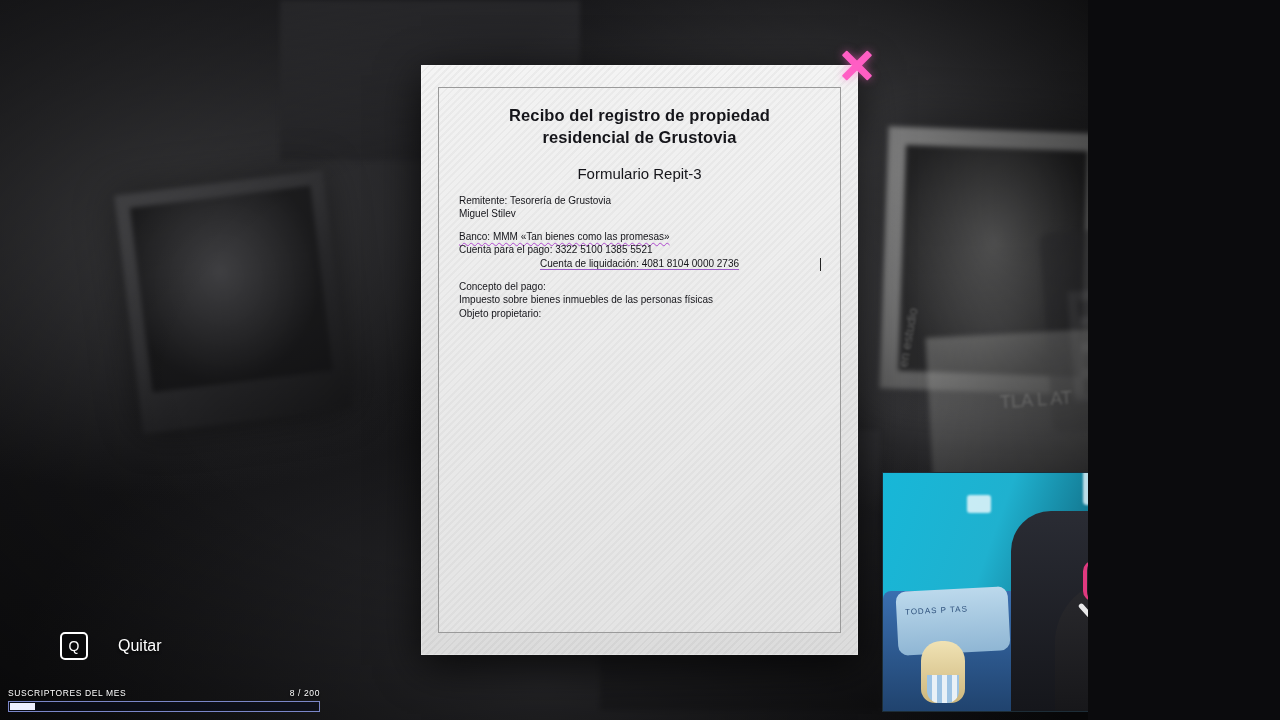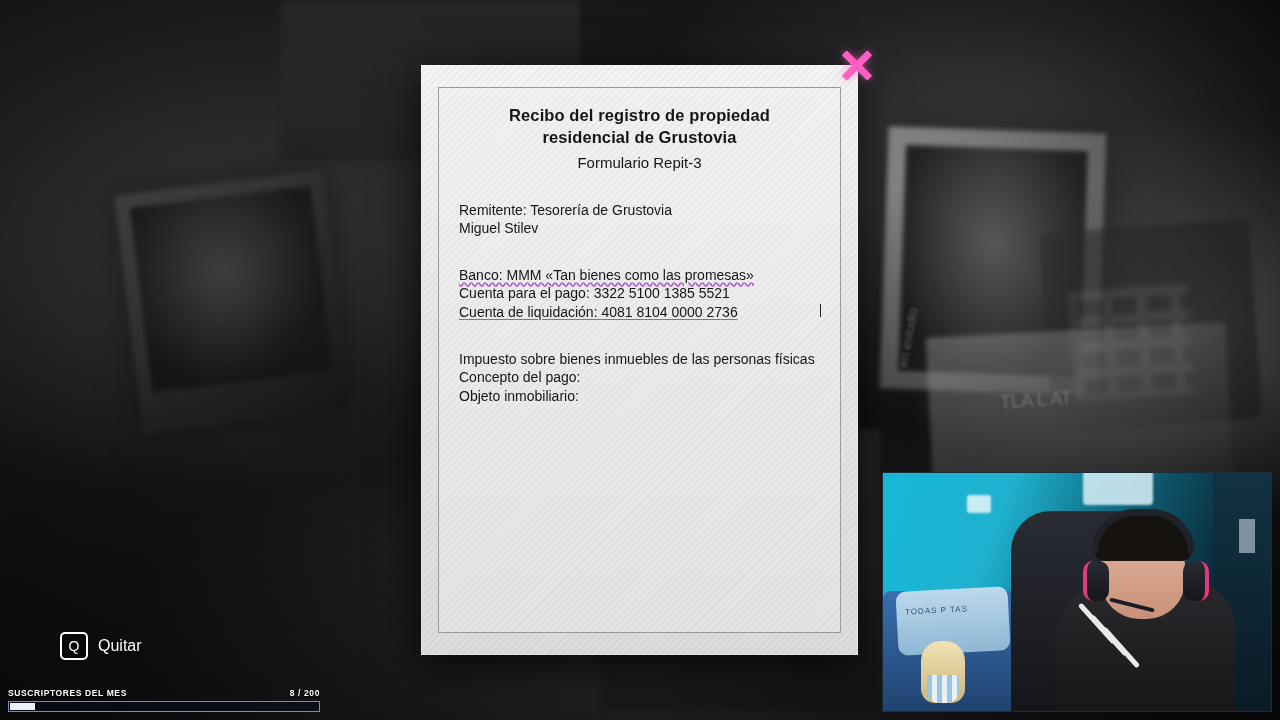--- a/index.html
+++ b/index.html
@@ -5,21 +5,21 @@
   * { box-sizing: border-box; margin: 0; padding: 0; }
   html, body {
     width: 1280px; height: 720px;
     overflow: hidden;
     background: #0b0b0d;
     font-family: "Liberation Sans", sans-serif;
   }
 
   #stage {
     position: relative;
-    width: 1280px; height: 720px;
+    width: 1088px; height: 720px;
     overflow: hidden;
   }
 
   
   .bg {
     position: absolute; inset: 0;
     background:
       radial-gradient(ellipse 600px 400px at 15% 30%, #3a3a3c 0%, rgba(30,30,32,0) 70%),
       radial-gradient(ellipse 500px 380px at 78% 22%, #4a4a4d 0%, rgba(25,25,27,0) 72%),
       radial-gradient(ellipse 420px 300px at 92% 45%, #5a5a5d 0%, rgba(20,20,22,0) 70%),
@@ -129,34 +129,35 @@
     font-size: 16.5px;
     font-weight: bold;
     line-height: 1.35;
     letter-spacing: .1px;
     padding: 0 6px;
   }
   #doc-subtitle {
     text-align: center;
     font-size: 15px;
     line-height: 1.4;
-    margin-top: 3px;
+    margin-top: 14px;
   }
   .doc-block {
-    margin-top: 28px;
-    font-size: 14px;
+    margin-top: 10px;
+    font-size: 10px;
     line-height: 1.33;
   }
   .doc-line { white-space: nowrap; }
   .underlined-wavy {
     text-decoration: underline;
     text-decoration-style: solid;
     text-decoration-color: #9b59c9;
     text-decoration-thickness: 1px;
     text-underline-offset: 2px;
+    text-align: center;
   }
   .spell-mark {
     text-decoration: underline;
     text-decoration-color: #b04ad0;
     text-decoration-style: wavy;
     text-underline-offset: 2px;
   }
   .caret-mark {
     position: relative;
   }
@@ -198,33 +199,34 @@
     border-radius: 5px;
     color: #ffffff;
     font-size: 14px;
     display: flex; align-items: center; justify-content: center;
     background: rgba(0,0,0,.25);
   }
   #hint-label {
     color: #ffffff;
     font-size: 16px;
     text-shadow: 0 1px 3px rgba(0,0,0,.9);
+    margin-left: 20px;
   }
 
   
   #subs-overlay {
     position: absolute;
     left: 8px; bottom: 8px;
     width: 312px;
   }
   #subs-row {
     display: flex; justify-content: space-between; align-items: flex-end;
     color: #ffffff;
     font-size: 8.5px;
-    font-weight: bold;
+    font-weight: normal;
     letter-spacing: .6px;
     margin-bottom: 3px;
     text-shadow: 0 1px 2px rgba(0,0,0,.9);
   }
   #subs-track {
     position: relative;
     width: 312px; height: 11px;
     border: 1px solid #7a86c8;
     background: rgba(10,12,30,.55);
   }
@@ -388,23 +390,23 @@
         <div class="doc-line">Miguel Stilev</div>
       </div>
 
       <div class="doc-block">
         <div class="doc-line spell-mark">Banco: MMM «Tan bienes como las promesas»</div>
         <div class="doc-line">Cuenta para el pago: 3322 5100 1385 5521</div>
         <div class="doc-line underlined-wavy caret-mark">Cuenta de liquidación: 4081 8104 0000 2736</div>
       </div>
 
       <div class="doc-block">
+        <div class="doc-line">Concepto del pago:</div>
         <div class="doc-line">Impuesto sobre bienes inmuebles de las personas físicas</div>
-        <div class="doc-line">Concepto del pago:</div>
-        <div class="doc-line">Objeto inmobiliario:</div>
+        <div class="doc-line">Objeto propietario:</div>
       </div>
 
       <div class="doc-block">
       </div>
 
     </div>
   </div>
 
   <div id="close-button">
     <span></span>

